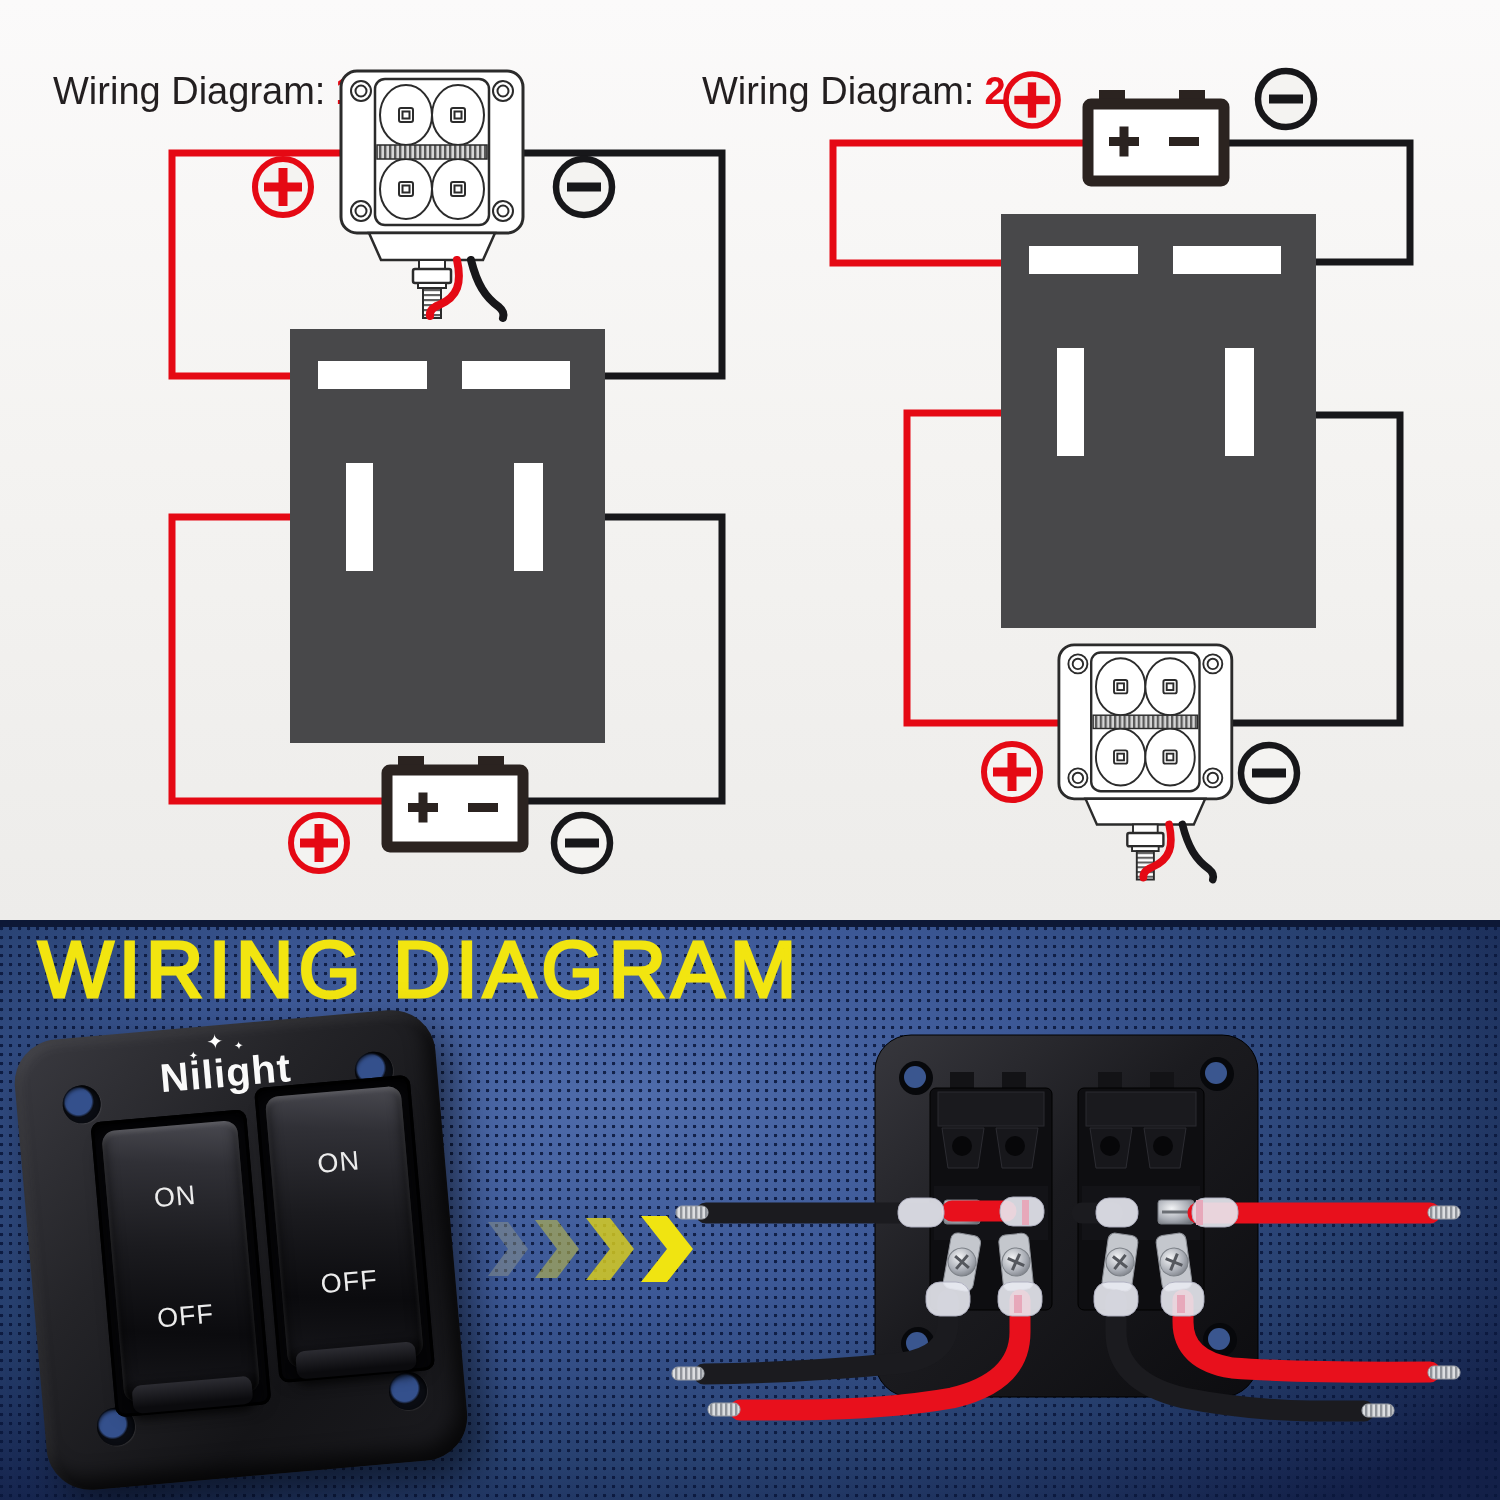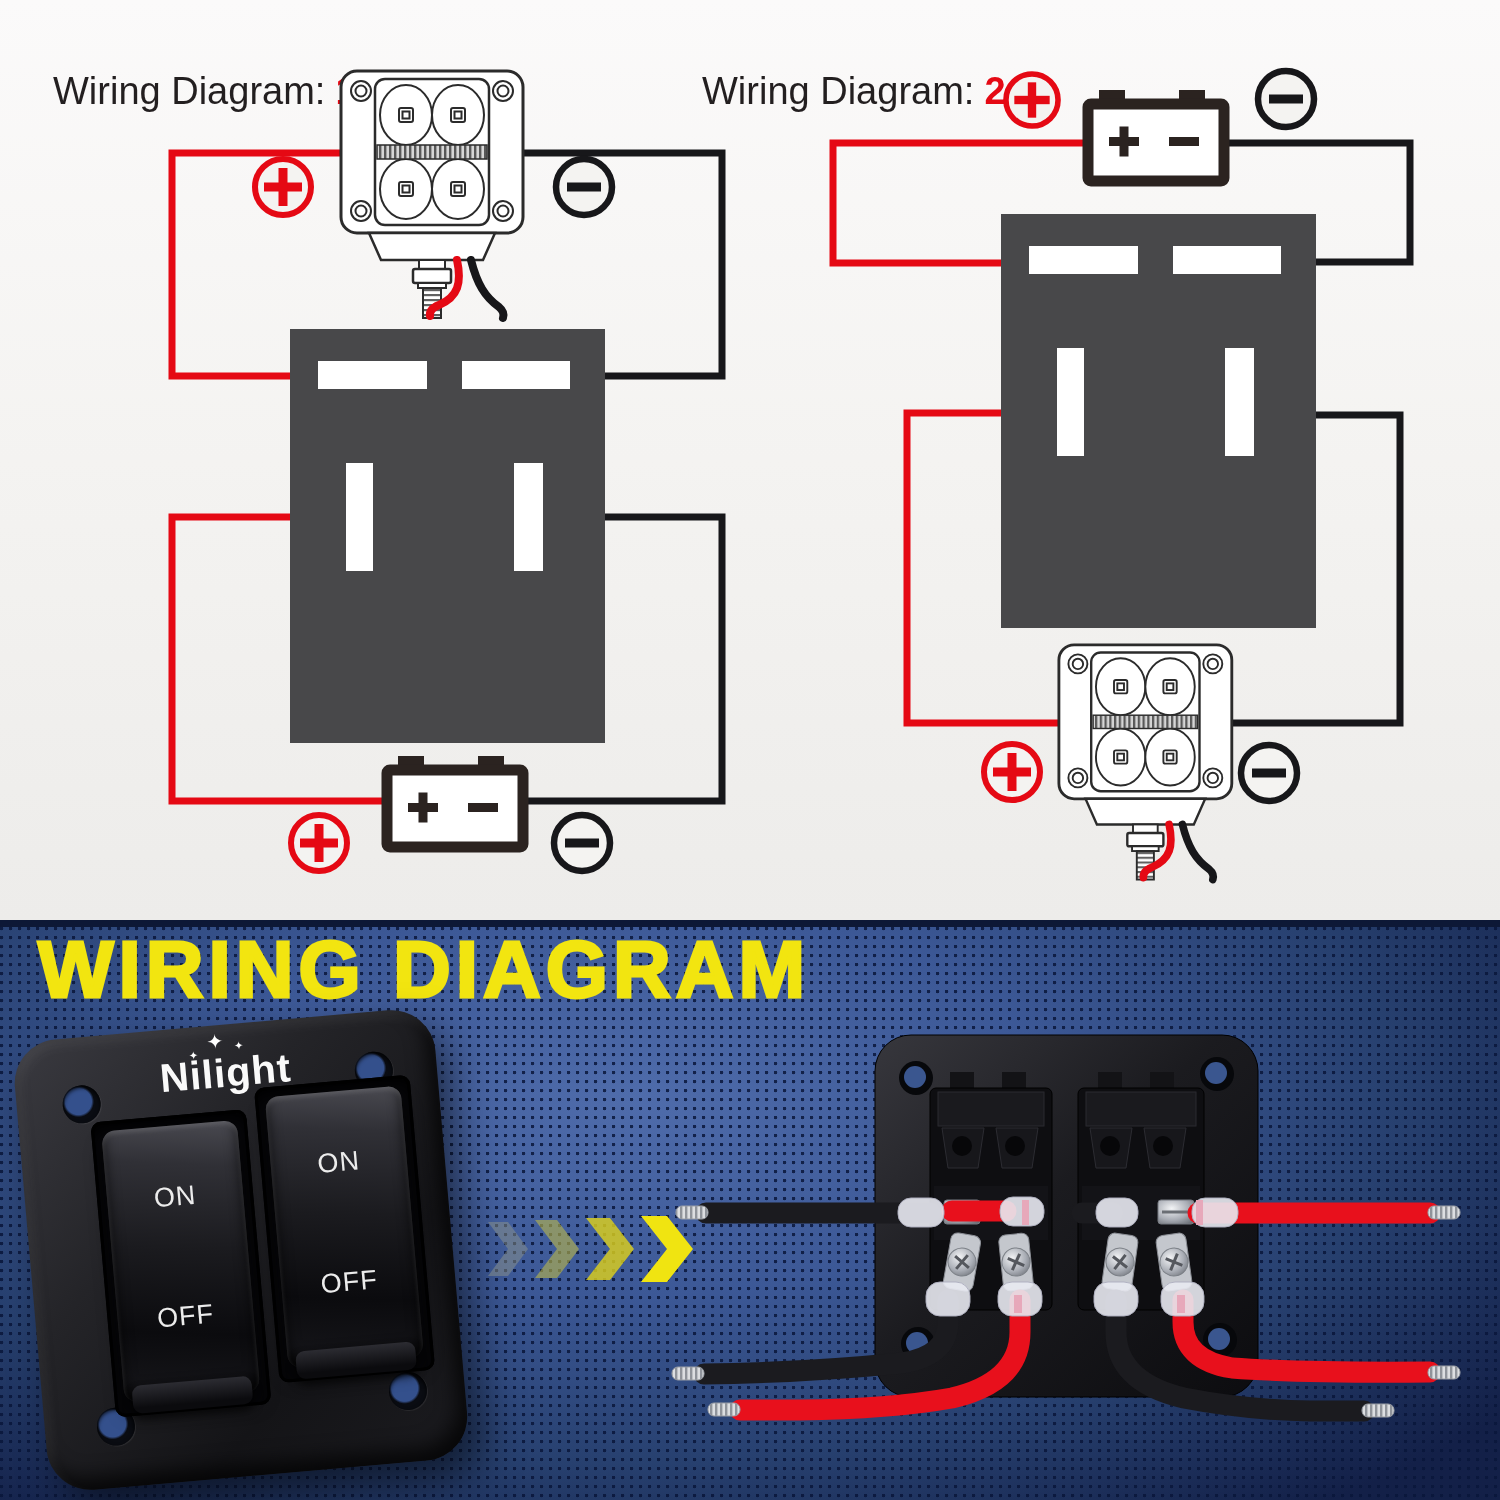--- a/index.html
+++ b/index.html
@@ -12,21 +12,21 @@
   .diagram-title{font-family:"Liberation Sans","DejaVu Sans",sans-serif;font-size:38px;fill:#231f20;}
   .diagram-title .num{fill:#e50914;font-weight:bold;}
   
   .bottom-bg{position:absolute;left:0;top:920px;width:1500px;height:580px;
     border-top:7px solid #0d1836;box-sizing:border-box;
     background:
       radial-gradient(circle at 1.5px 1.5px, rgba(9,22,58,.85) 1.5px, transparent 2.1px),
       radial-gradient(ellipse 1100px 520px at 42% 30%, #4f6cab 0%, #3c5896 38%, #27406f 70%, #132048 100%);
     background-size:9px 9px,100% 100%;}
   .wiring-heading{position:absolute;left:38px;top:930px;margin:0;line-height:1;
-    font-size:80px;font-weight:bold;letter-spacing:5px;color:#f2e510;
+    font-size:80px;font-weight:normal;letter-spacing:5px;color:#f2e510;
     -webkit-text-stroke:3px #f2e510;white-space:nowrap;}
   
   .panel-front{position:absolute;left:30px;top:1024px;width:422px;height:452px;
     transform:rotate(-5deg);transform-origin:50% 50%;}
   .plate{position:absolute;inset:0;border-radius:44px;
     background:linear-gradient(135deg,#3a3a40 0%,#242428 35%,#141417 70%,#1b1b1f 100%);
     box-shadow:inset 5px 7px 12px rgba(255,255,255,.07), inset -8px -12px 20px rgba(0,0,0,.75),
                14px 20px 40px rgba(0,0,0,.55);}
   .hole{position:absolute;width:38px;height:38px;border-radius:50%;
     background:radial-gradient(circle at 42% 42%, #34508c 0 42%, #0a0c12 50% 100%);

